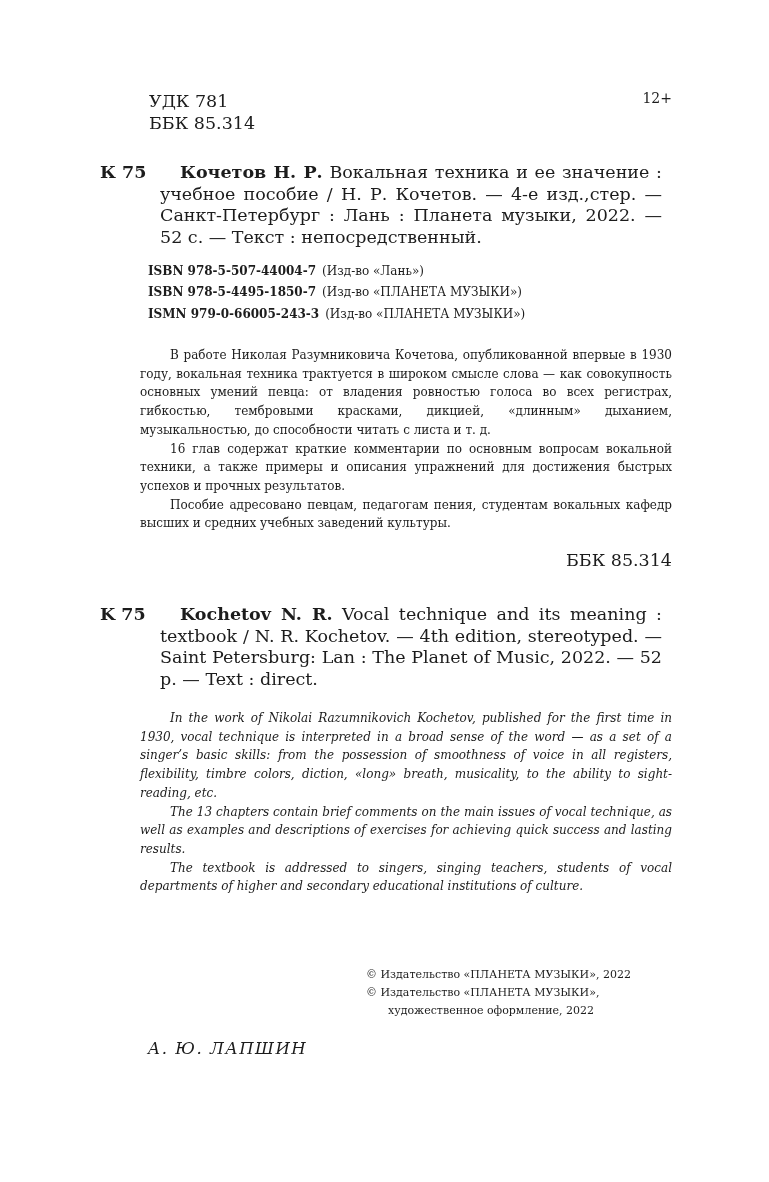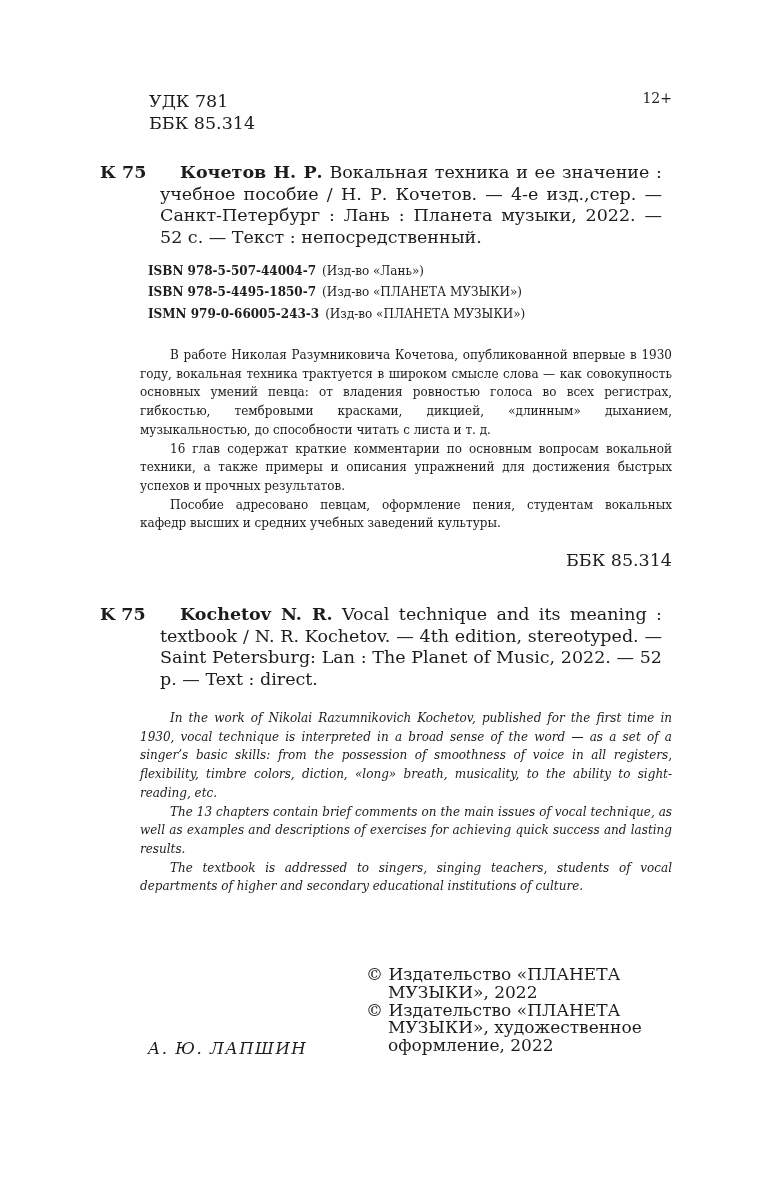--- a/index.html
+++ b/index.html
@@ -36,21 +36,21 @@
 
   
   .annot { position:absolute; left:140px; width:532px; font-size:12px; line-height:18.7px; text-align:justify; }
   .annot-ru { top:346px; }
   .annot-en { top:709px;font-style:italic; }
   .annot p { margin:0; text-indent:30px; }
 
   .bbk-bottom { position:absolute; right:97px; top:550px; font-size:17.5px; }
 
   
-  .copyright { position:absolute; left:366px; top:966px; width:306px; font-size:17px; line-height:17.8px; }
+  .copyright { position:absolute; left:366px; top:966px; width:306px; font-size:11px; line-height:17.8px; }
   .copyright p { margin:0; padding-left:22px; text-indent:-22px; }
 
   
   .cover { position:absolute; left:125px; top:1038px; width:205px; text-align:center; }
   .cover-label { font-weight:bold; font-size:16px; line-height:20px; }
   .cover-name  { font-style:italic; font-size:16.5px; letter-spacing:1.5px; line-height:22px; }
 </style>
 </head>
 <body>
 
@@ -69,21 +69,21 @@
 
   <div class="isbn-block">
     <div class="isbn-line"><b>ISBN 978-5-507-44004-7</b><span class="pub">(Изд-во «Лань»)</span></div>
     <div class="isbn-line"><b>ISBN 978-5-4495-1850-7</b><span class="pub">(Изд-во «ПЛАНЕТА МУЗЫКИ»)</span></div>
     <div class="isbn-line"><b>ISMN 979-0-66005-243-3</b><span class="pub">(Изд-во «ПЛАНЕТА МУЗЫКИ»)</span></div>
   </div>
 
   <div class="annot annot-ru">
     <p>В работе Николая Разумниковича Кочетова, опубликованной впервые в 1930 году, вокальная техника трактуется в широком смысле слова — как совокупность основных умений певца: от владения ровностью голоса во всех регистрах, гибкостью, тембровыми красками, дикцией, «длинным» дыханием, музыкальностью, до способности читать с листа и т. д.</p>
     <p>16 глав содержат краткие комментарии по основным вопросам вокальной техники, а также примеры и описания упражнений для достижения быстрых успехов и прочных результатов.</p>
-    <p>Пособие адресовано певцам, оформление пения, студентам вокальных кафедр высших и средних учебных заведений культуры.</p>
+    <p>Пособие адресовано певцам, педагогам пения, студентам вокальных кафедр высших и средних учебных заведений культуры.</p>
   </div>
 
   <div class="bbk-bottom">ББК 85.314</div>
 
   <div class="cite cite-en">
     <span class="index-label">K 75</span>
     <p class="cite-text"><b>Kochetov N. R.</b><span> Vocal technique and its meaning : textbook / N. R. Kochetov. — 4th edition, stereotyped. — Saint Petersburg: Lan : The Planet of Music, 2022. — 52 p. — Text : direct.</span></p>
   </div>
 
   <div class="annot annot-en">

